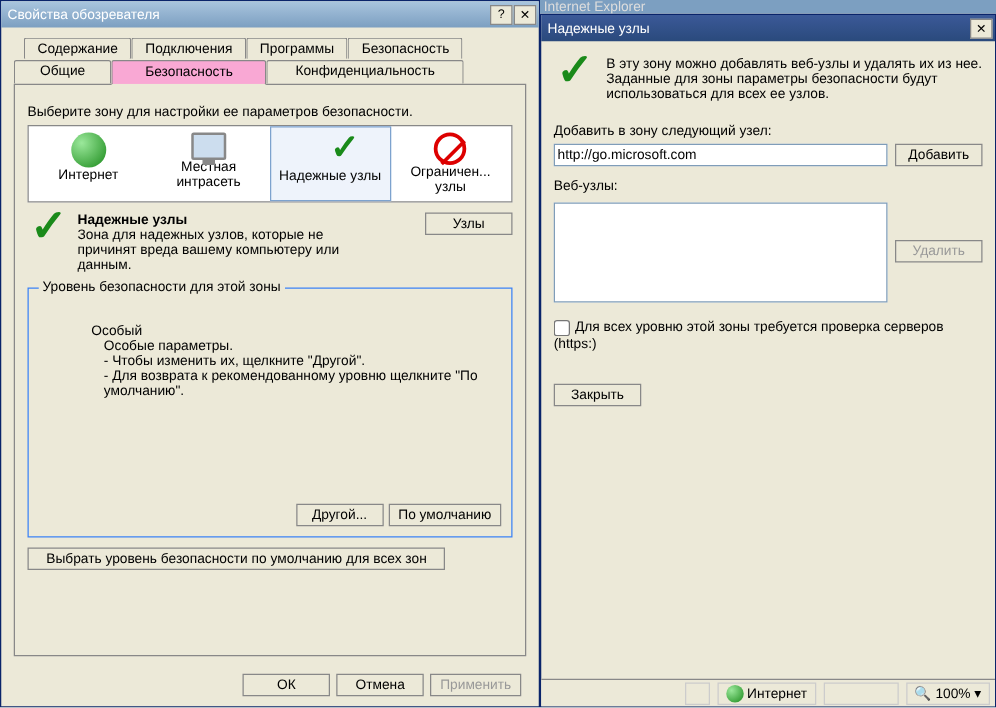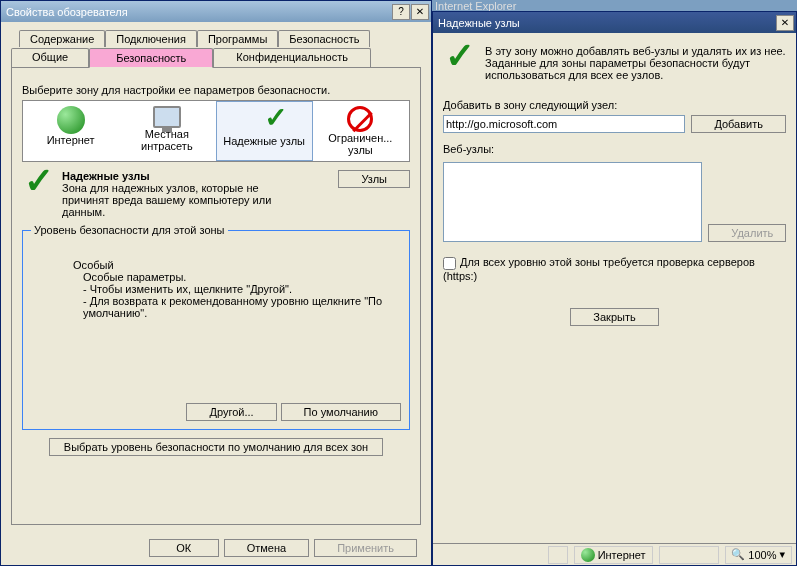--- a/index.html
+++ b/index.html
@@ -15,43 +15,43 @@
 .tabs{position:relative;height:38px}
 .tabrow{display:flex;position:absolute}
 .tab{border:1px solid #888;border-bottom:none;background:#ece9d8;padding:2px 10px;margin-right:0;cursor:pointer;position:relative;border-radius:2px 2px 0 0}
 .tab.active{background:#f9a8d4;z-index:3;padding:3px 11px;border-bottom:1px solid #ece9d8;margin-bottom:-1px}
 .tabpanel{border:1px solid #888;background:#ece9d8;padding:10px;position:relative;top:-1px}
 .zonerow{display:flex;border:1px solid #888;background:#fff;margin-top:4px}
 .zitem{flex:1;text-align:center;padding:5px 2px;cursor:pointer;border-right:1px solid transparent}
 .zitem.sel{background:#eef3fb;border:1px solid #7da2ce}
 .zname{font-size:11px}
 .desc{display:flex;margin-top:8px}
-.btn{background:#ece9d8;border:1px solid #888;padding:2px 22px;cursor:pointer;min-width:70px}
+.btn{background:#ece9d8;border:1px solid #888;padding:2px 7px;cursor:pointer;min-width:70px}
 .btn:disabled{color:#999}
 .fieldset{border:1px solid #3b82f6;margin-top:12px;padding:10px;position:relative}
 .fieldset .leg{position:absolute;top:-7px;left:8px;background:#ece9d8;padding:0 3px}
-.btmrow{display:flex;justify-content:center;gap:4px;margin-top:8px}
+.btmrow{display:flex;justify-content:flex-start;gap:4px;margin-top:8px}
 .dlgbtns{display:flex;justify-content:flex-end;gap:5px;padding:8px 14px}
 .txt{width:100%;border:1px solid #7f9db9;padding:2px;background:#fff}
 .listbox{width:100%;height:80px;border:1px solid #7f9db9;background:#fff;margin-top:3px}
 input[type=checkbox]{width:13px;height:13px;margin-right:4px;vertical-align:middle}
 .status{position:absolute;bottom:0;left:0;right:0;height:22px;border-top:1px solid #888;background:#ece9d8;display:flex;align-items:center;padding:0 4px;justify-content:flex-end;gap:6px}
 .scell{border:1px solid #ccc;padding:1px 6px;display:flex;align-items:center;gap:3px;height:18px}
 .globe{width:14px;height:14px;border-radius:50%;background:radial-gradient(circle at 30% 30%,#9be89b,#1a8a1a)}
 .globe2{width:28px;height:28px;border-radius:50%;background:radial-gradient(circle at 30% 30%,#9be89b,#1a8a1a);margin:0 auto}
 .monitor{width:28px;height:22px;background:#cde;border:2px solid #888;border-radius:2px;margin:0 auto;position:relative}
 .monitor:after{content:"";position:absolute;width:10px;height:4px;background:#888;bottom:-6px;left:7px}
 .checkmk{width:28px;height:28px;margin:0 auto;position:relative}
 .checkmk:before{content:"✓";color:#1a8a1a;font-size:28px;font-weight:bold;position:absolute;top:-6px}
 .nosign{width:26px;height:26px;border:3px solid #d00;border-radius:50%;margin:0 auto;position:relative}
 .nosign:after{content:"";position:absolute;width:3px;height:26px;background:#d00;transform:rotate(45deg);left:11px;top:0}
 .bigcheck{width:36px;height:36px;position:relative}
 .bigcheck:before{content:"✓";color:#1a8a1a;font-size:36px;font-weight:bold;position:absolute;top:-10px;left:2px}
 .ietop{position:absolute;left:432px;top:0;width:365px;height:11px;background:#7c9fc1;color:#ddd;font-size:10px;padding:0 3px;display:flex}
-.row{display:flex;gap:6px;align-items:flex-end;margin-top:4px}
+.row{display:flex;gap:6px;align-items:center;margin-top:4px}
 </style>
 </head>
 <body>
 
 <div class="ietop">
     <span>Internet Explorer</span>
   </div>
 
 <div class="dlg dlg1">
  <div class="tbar">

